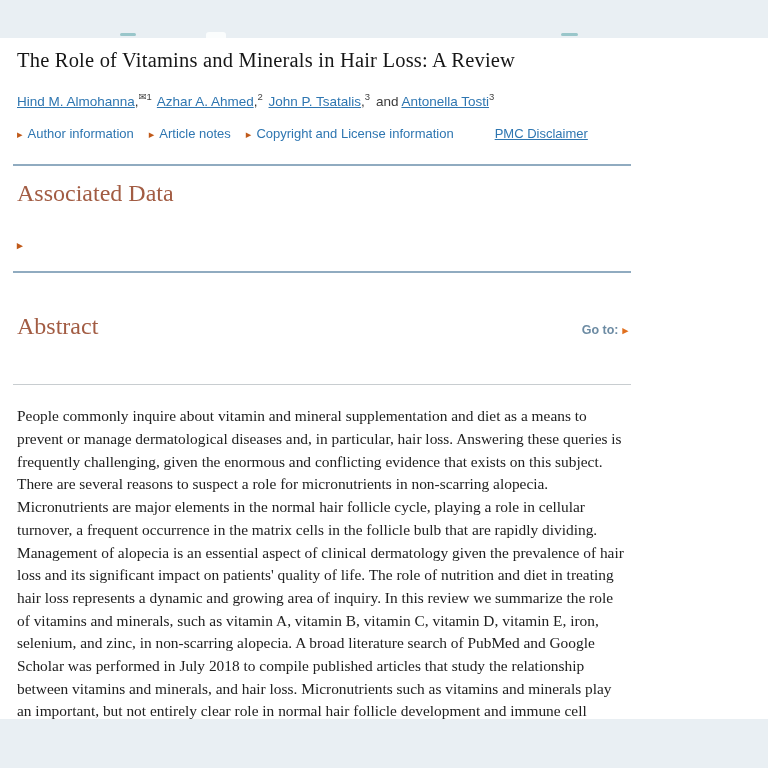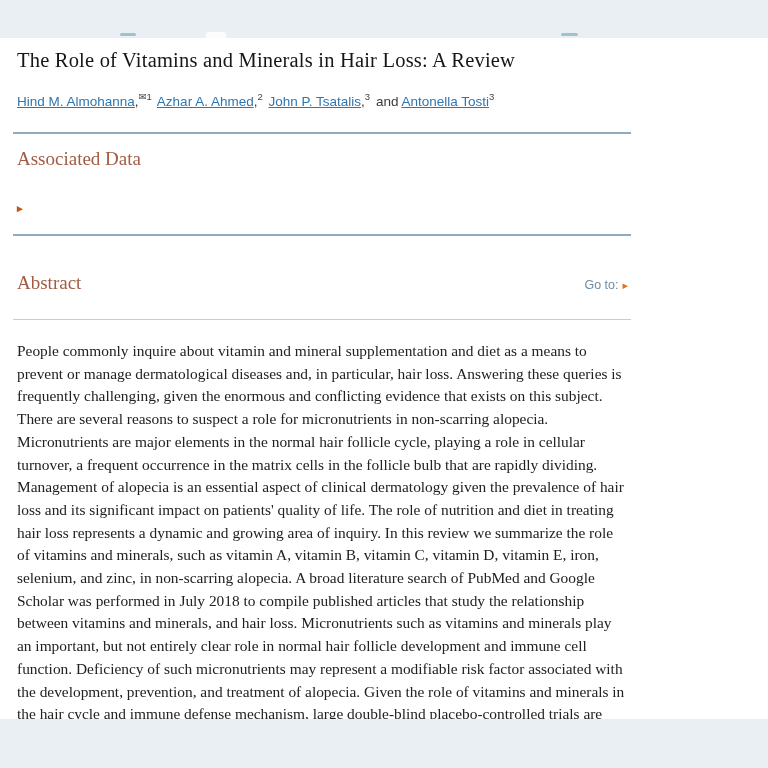--- a/index.html
+++ b/index.html
@@ -77,45 +77,46 @@
   .rule {
     border:none;
     border-top:2px solid #90abc0;
     margin:0 13px;
   }
   .rule.r1 { margin-top:23px; }
   .rule.r2 { margin-top:19px; }
   .section-heading {
     font-family:"Liberation Serif", serif;
     font-weight:400;
-    font-size:19px;
+    font-size:24px;
     color:#a25c43;
   }
   .assoc-heading { margin:14px 16px 0 17px; }
   .avail-link {
     margin:32px 16px 0 17px;
     font-size:13.5px;
     font-weight:bold;
     color:#1a64a5;
     display:flex;
     align-items:baseline;
     cursor:pointer;
   }
   .abstract-header {
     display:flex;
     justify-content:space-between;
     align-items:baseline;
     margin:21px 13px 0 13px;
-    padding:0 3px 9px 4px;
+    padding:0 3px 24px 4px;
     border-bottom:1px solid #c8cdd0;
   }
   .goto {
     font-size:12.5px;
     color:#6c8ba3;
     cursor:pointer;
+    font-weight:bold;
   }
   .goto .tri { margin-right:0; margin-left:4px; color:#e0701f; font-size:11px; }
   .abstract-body {
     margin:20px 15px 0 17px;
     font-family:"Liberation Serif", serif;
     font-size:15.4px;
     line-height:22.7px;
     color:#212121;
     height:388px;
     overflow:hidden;
@@ -136,20 +137,27 @@
   <span class="tab-pill"></span>
   <span class="tab-dash d2"></span>
 </div>
 
 <div class="content">
 
   <h1 class="title">The Role of Vitamins and Minerals in Hair Loss: A Review</h1>
 
   <div class="authors"><a class="author-link">Hind M. Almohanna</a>,<sup>✉1</sup> <a class="author-link">Azhar A. Ahmed</a>,<sup>2</sup> <a class="author-link">John P. Tsatalis</a>,<sup>3</sup> and <a class="author-link">Antonella Tosti</a><sup>3</sup> </div>
 
+  <div class="info-row">
+
+    <span class="info-link"><span class="tri">▸</span>Author information</span>
+      <span class="info-link"><span class="tri">▸</span>Article notes</span>
+      <span class="info-link"><span class="tri">▸</span>Copyright and License information</span>
+      <span class="disclaimer">PMC Disclaimer</span>
+  </div>
 
   <hr class="rule r1">
 
   <h2 class="section-heading assoc-heading">Associated Data</h2>
 
   <div class="avail-link">
     <span class="tri">▸</span>
   </div>
 
   <hr class="rule r2">

